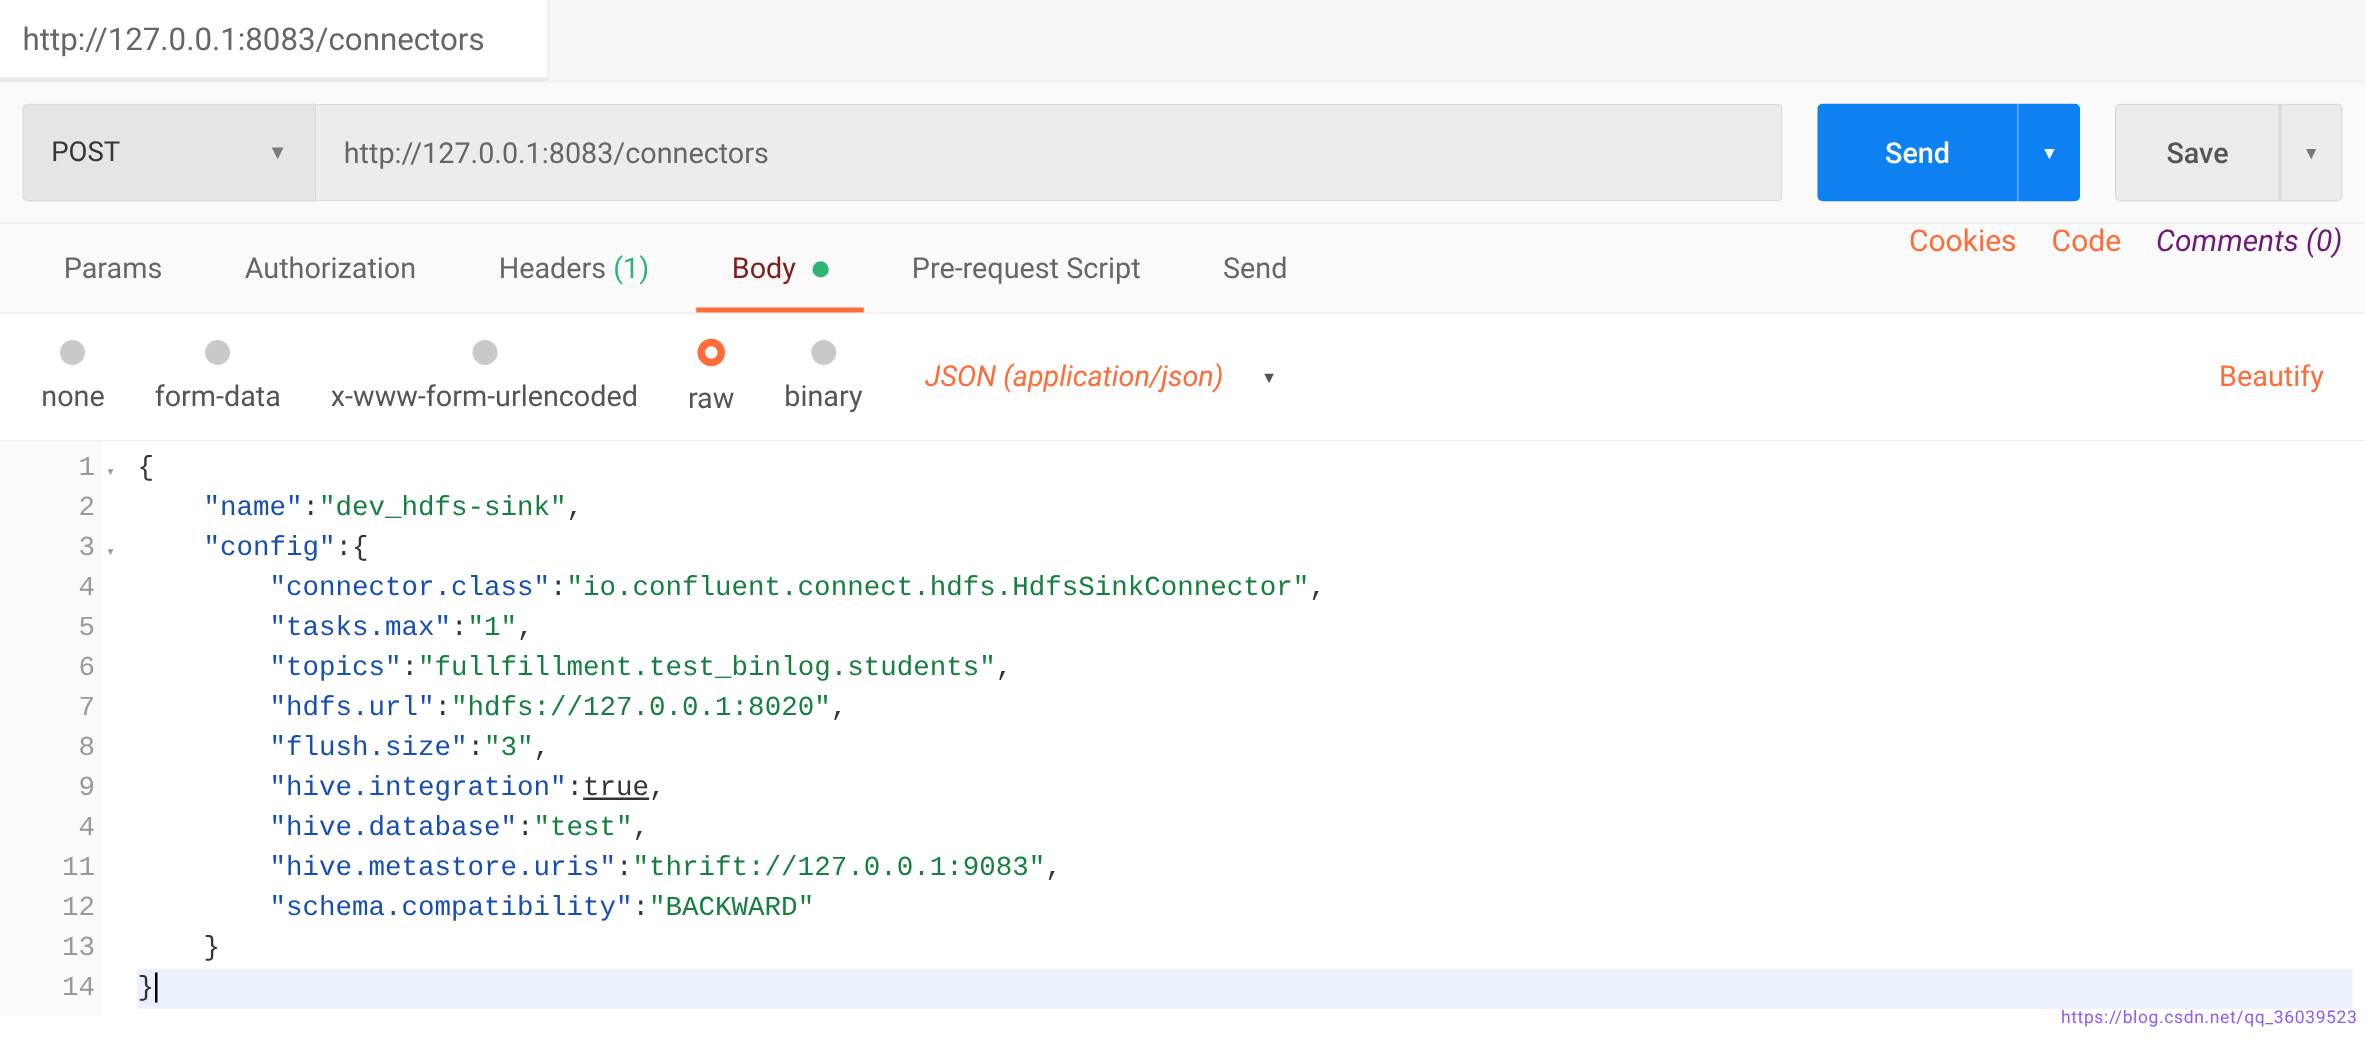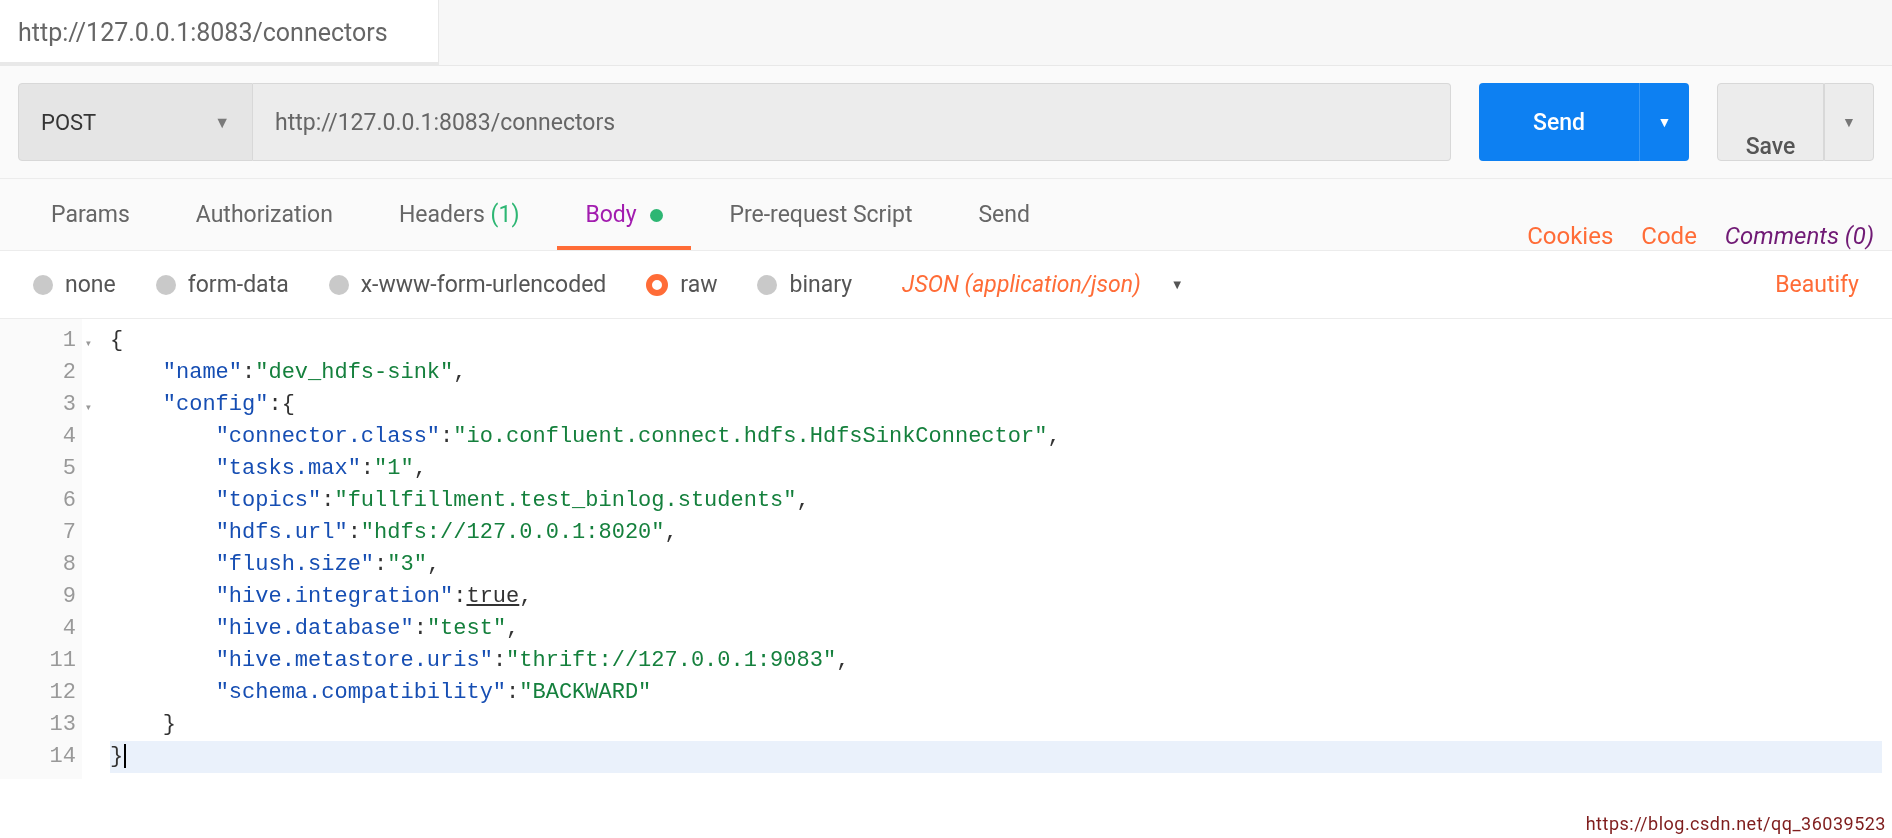--- a/index.html
+++ b/index.html
@@ -7,53 +7,53 @@
 .tab-bar { background:#f7f7f7; padding:0; border-bottom:1px solid #e8e8e8; display:flex; align-items:center; }
 .tab { padding:18px 50px 18px 18px; font-size:25px; color:#666; border-right:1px solid #e8e8e8; background:#fff; box-shadow: inset 0 -3px 0 #e8e8e8; display:inline-block; }
 .request-row { display:flex; align-items:stretch; padding:17px 18px; gap:17px; background:#fafafa; border-bottom:1px solid #ececec; }
 .method-select { display:flex; align-items:center; justify-content:space-between; width:235px; background:#e5e5e5; border:1px solid #d8d8d8; border-radius:4px 0 0 4px; padding:0 22px; font-size:22px; color:#353535; font-weight:400; }
 .method-select .chev { color:#7a7a7a; font-size:16px; }
 .url-input { flex:1; background:#ececec; border:1px solid #d8d8d8; border-left:none; border-radius:0 4px 4px 0; padding:0 22px; font-size:23px; color:#666; display:flex; align-items:center; margin-left:-17px; }
 .btn { display:flex; align-items:center; justify-content:center; border-radius:4px; font-size:23px; font-weight:500; height:78px;margin-left:11px; }
 .btn-send { background:#0d80f2; color:#fff; width:160px; border-top-right-radius:0; border-bottom-right-radius:0; }
 .btn-send-drop { background:#0d80f2; color:#fff; width:50px; border-left:1px solid #3c99f4; border-top-left-radius:0; border-bottom-left-radius:0; margin-left:-17px; }
 .btn-send-drop .tri { font-size:14px; }
-.btn-save { background:#ececec; color:#555; width:107px; border:1px solid #d8d8d8; border-top-right-radius:0; border-bottom-right-radius:0;align-items:flex-end; }
+.btn-save { background:#ececec; color:#555; width:132px; border:1px solid #d8d8d8; border-top-right-radius:0; border-bottom-right-radius:0; }
 .btn-save-drop { background:#ececec; color:#777; width:50px; border:1px solid #d8d8d8; border-left:1px solid #d8d8d8; border-top-left-radius:0; border-bottom-left-radius:0; margin-left:-17px; }
 .btn-save-drop .tri { font-size:14px; }
-.req-tabs { display:flex; align-items:flex-end; padding:0 18px; background:#fafafa; font-size:23px; color:#666; border-bottom:1px solid #ececec; }
+.req-tabs { display:flex; align-items:flex-start; padding:0 18px; background:#fafafa; font-size:23px; color:#666; border-bottom:1px solid #ececec; }
 .req-tab { padding:22px 33px; cursor:pointer; position:relative; }
-.req-tab.active { color:#a21caf; }
+.req-tab.active { color:#7f1d1d; }
 .req-tab.active::after { content:""; position:absolute; left:5px; right:5px; bottom:0; height:4px; background:#ff6c37; }
 .dot-green { display:inline-block; width:13px; height:13px; border-radius:50%; background:#2db673; margin-left:8px; vertical-align:middle; }
 .hdr-count { color:#2db673; }
 .req-tabs .spacer { flex:1; }
 .right-link { color:#ff6c37; font-size:24px; margin-left:28px; cursor:pointer; }
 .right-link.disabled { color:#701a75;font-style:italic; }
 .body-options { display:flex; align-items:center; padding:20px 33px; gap:40px; font-size:23px; color:#555; border-bottom:1px solid #ececec; background:#fff; }
-.radio { display:flex; align-items:center; gap:12px; cursor:pointer; }
+.radio { display:flex; align-items:center; gap:12px; cursor:pointer;flex-direction:column; }
 .radio-circle { width:20px; height:20px; border-radius:50%; background:#c9c9c9; }
 .radio.selected .radio-circle { background:#fff; border:6px solid #ff6c37; width:22px; height:22px; }
 .content-type { color:#ff6c37; display:flex; align-items:center; gap:30px; margin-left:10px;font-style:italic; }
 .content-type .tri { color:#555; font-size:13px; }
 .body-options .spacer { flex:1; }
 .beautify { color:#ff6c37; cursor:pointer; }
 .editor-wrap { display:flex; background:#fff; }
 .gutter { width:82px; text-align:right; background:#fafafa; color:#999; font-family: "SFMono-Regular",Consolas,"Liberation Mono",Menlo,monospace; font-size:22px; line-height:32px; padding:6px 6px; user-select:none; }
 .gutter .ln { position:relative; }
 .gutter .fold::after { content:"▾"; position:absolute; right:-16px; top:3px; font-size:12px; color:#999; }
 .code { flex:1; font-family:"SFMono-Regular",Consolas,"Liberation Mono",Menlo,monospace; font-size:22px; line-height:32px; padding:6px 10px 6px 28px; white-space:pre; position:relative; }
 .code .line { min-height:32px; }
 .code .line.current { background:#eaf1fb; }
 .t-key { color:#164eb3; }
 .t-str { color:#15803d; }
 .t-punc { color:#333; }
 .t-lit { color:#333;text-decoration:underline; }
 .cursor { display:inline-block; width:2px; height:24px; background:#000; vertical-align:middle; margin-left:1px; }
-.watermark { position:fixed; right:6px; bottom:4px; font-size:18px; color:#7f1d1d; letter-spacing:.5px; pointer-events:none; }
+.watermark { position:fixed; right:6px; bottom:16px; font-size:14px; color:#8b5cf6; letter-spacing:.5px; pointer-events:none; }
 </style>
 </head>
 <body>
 
 <div class="tab-bar">
   <div class="tab">
     <span>http://127.0.0.1:8083/connectors</span>
   </div>
 </div>
 

